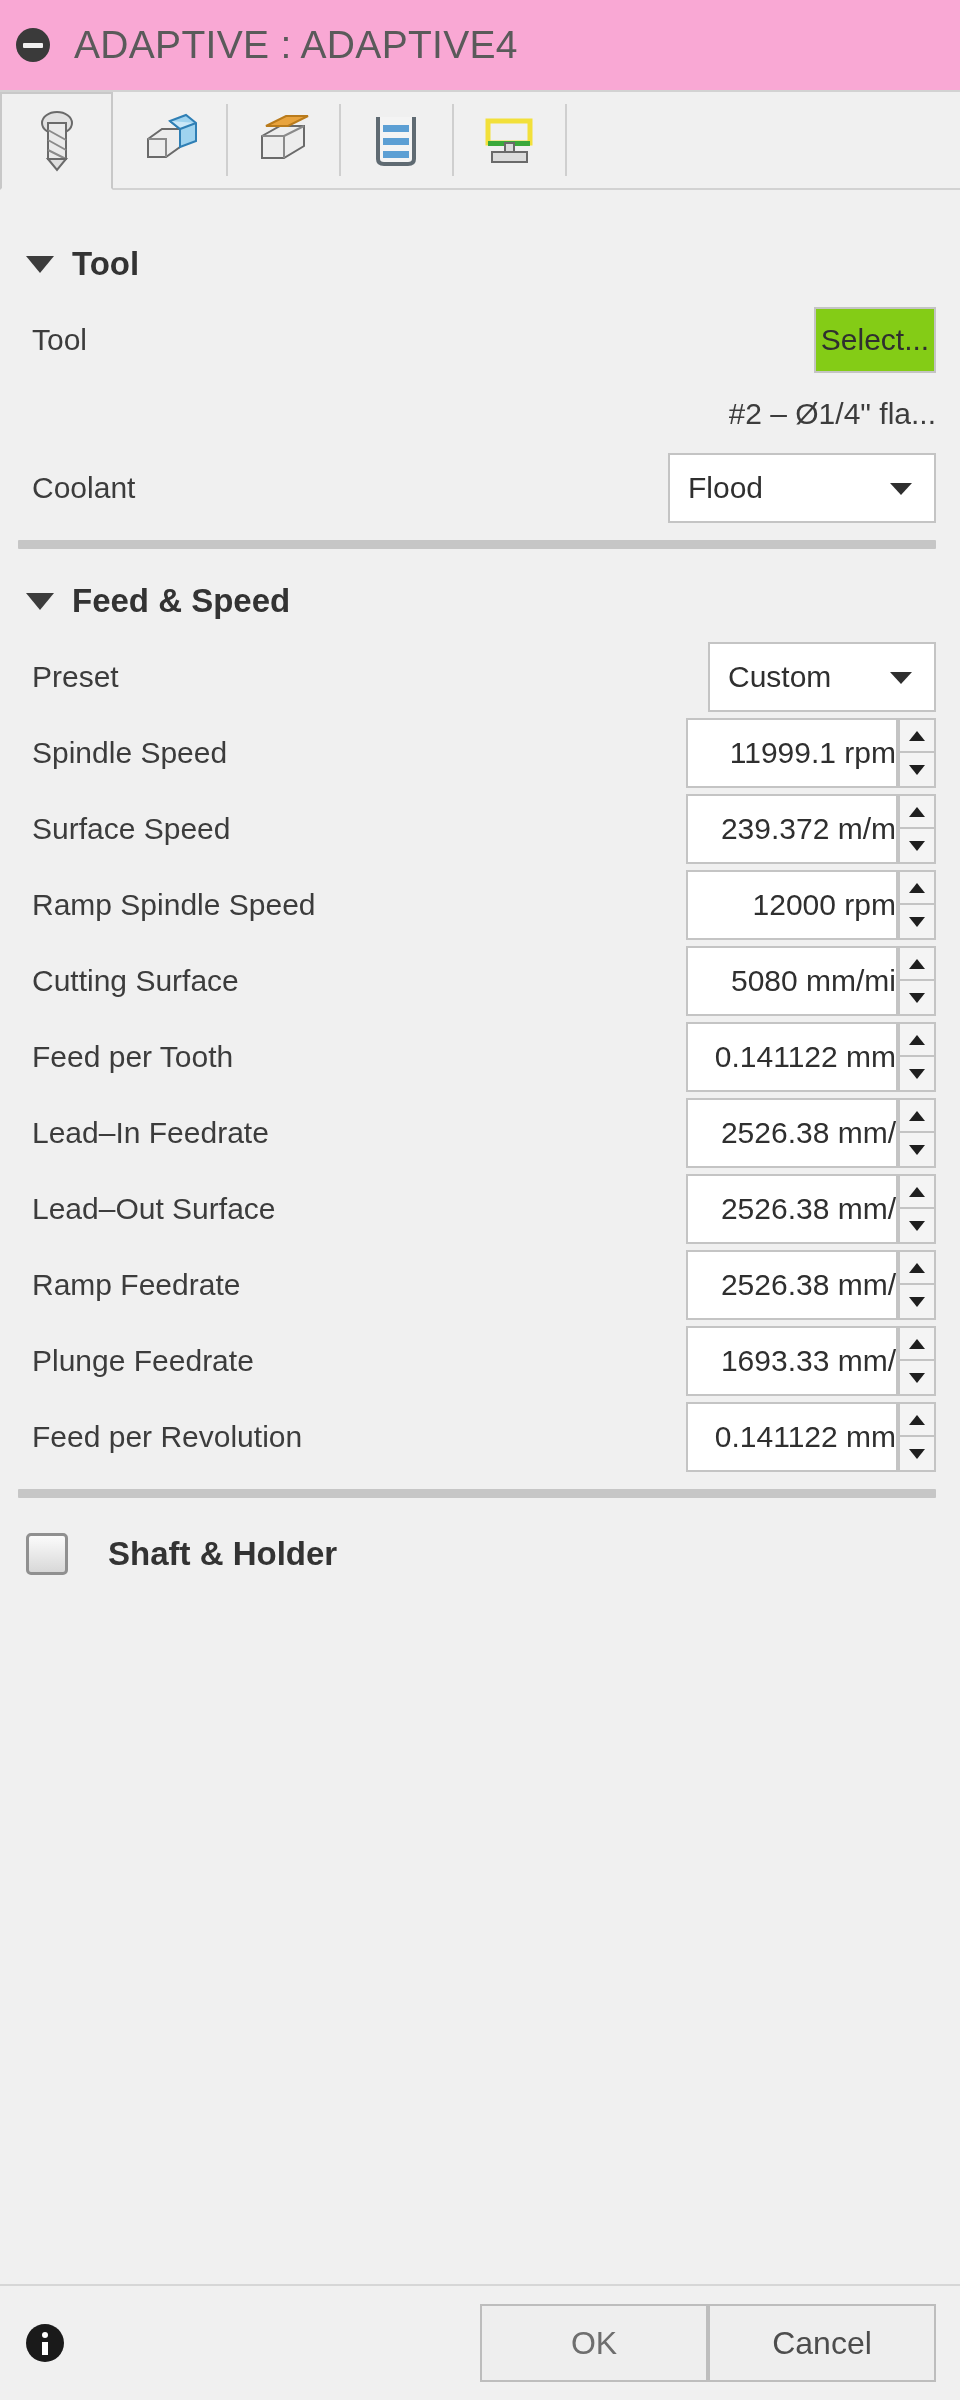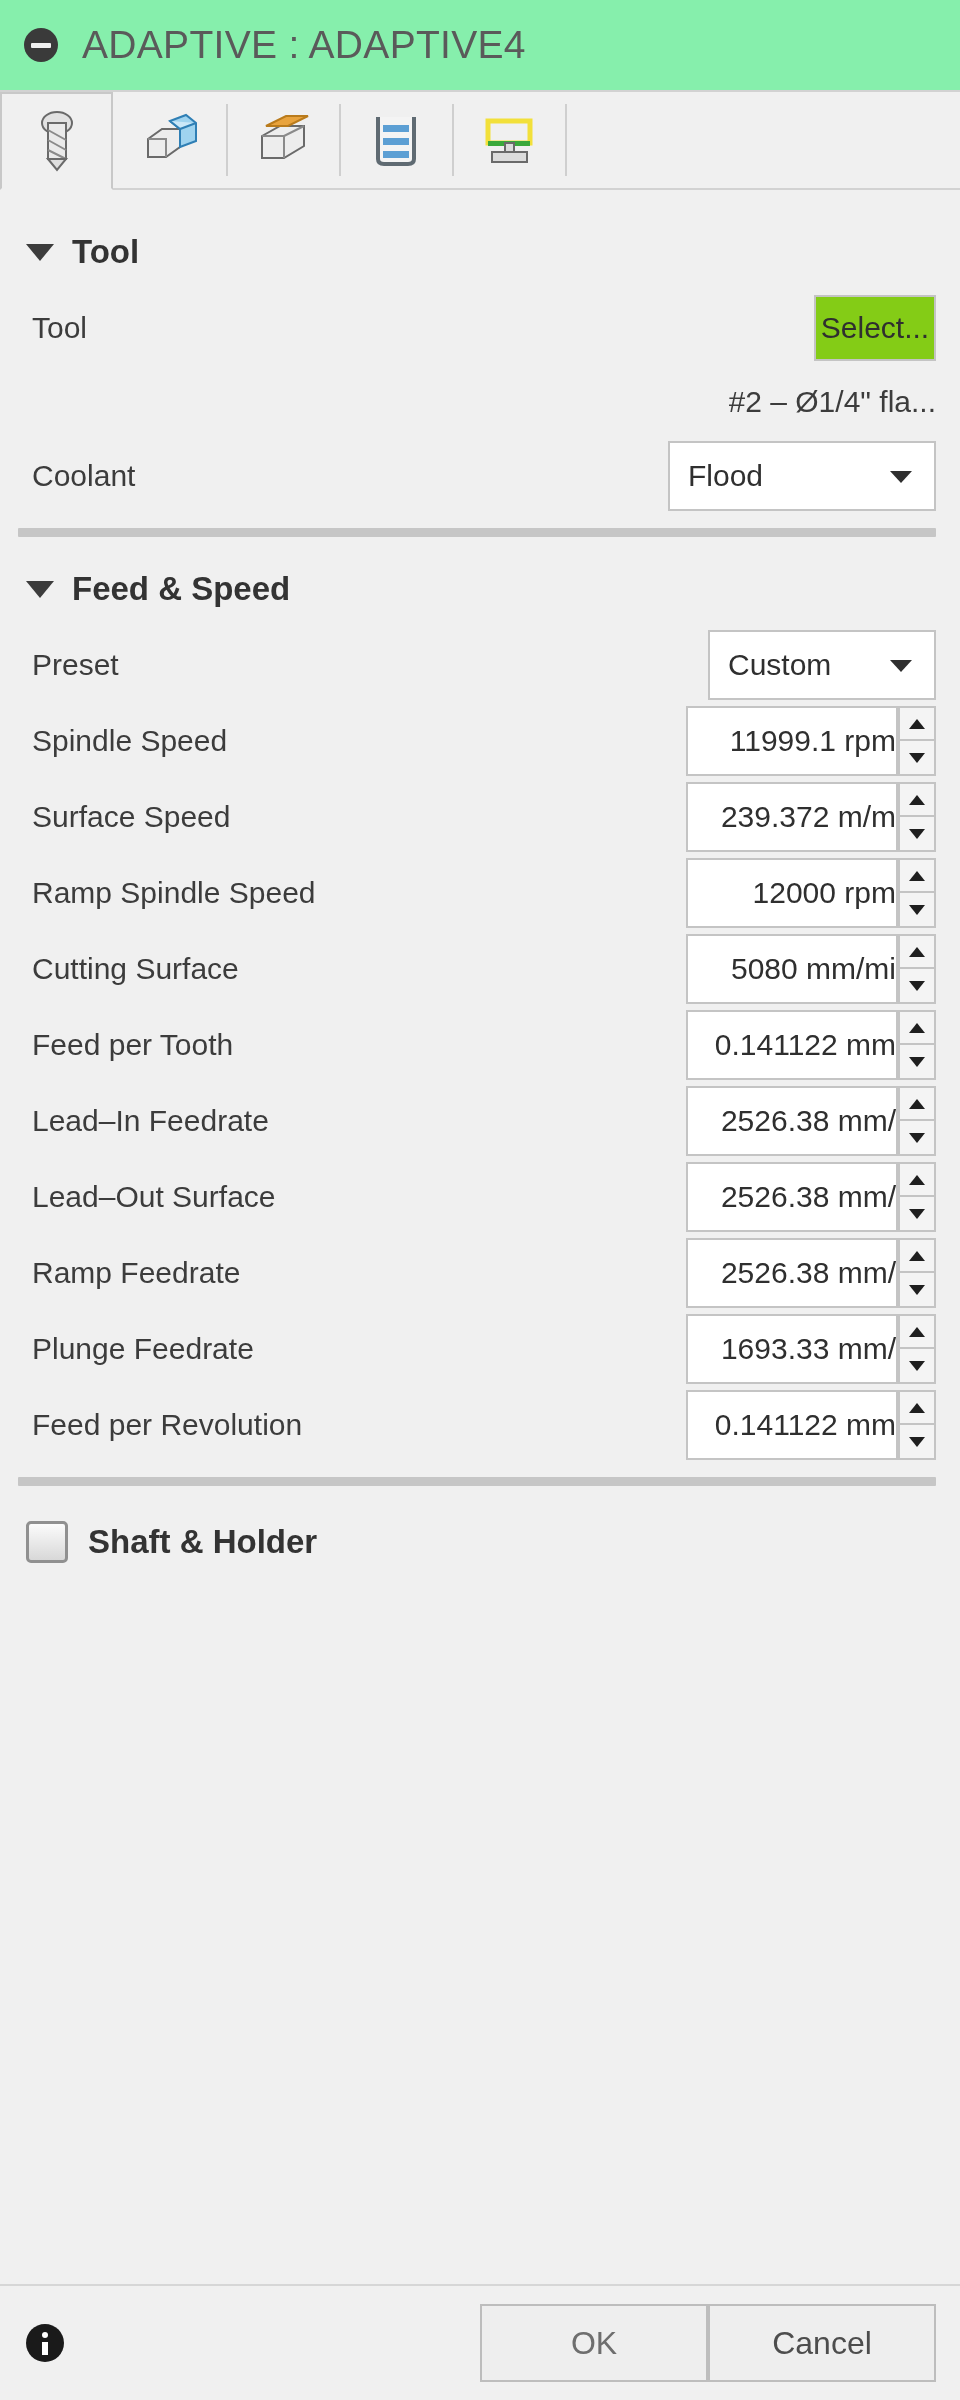--- a/index.html
+++ b/index.html
@@ -23,22 +23,22 @@
     flex-direction: column;
     box-sizing: border-box;
   }
 
   
   .titlebar {
     height: 92px;
     min-height: 92px;
     display: flex;
     align-items: center;
-    padding-left: 24px;
-    background: #86efac;
+    padding-left: 16px;
+    background: #f9a8d4;
     border-bottom: 2px solid #d2d2d2;
     box-sizing: border-box;
   }
   .title-icon {
     width: 34px;
     height: 34px;
     border-radius: 50%;
     background: #3a3a3a;
     position: relative;
     flex: 0 0 auto;
@@ -108,22 +108,23 @@
     bottom: 12px;
     width: 2px;
     background: #cfcfcf;
   }
   .tab svg { display: block; }
 
   
   .body {
     flex: 1 1 auto;
     overflow: hidden;
-    padding-top: 24px;
-    box-sizing: border-box;
+    padding-top: 16px;
+    box-sizing: border-box;
+    margin-top: 20px;
   }
 
   .group-header {
     display: flex;
     align-items: center;
     padding-left: 26px;
     height: 76px;
     box-sizing: border-box;
   }
   .tri {
@@ -275,20 +276,21 @@
     margin: 14px 24px 14px 18px;
     border-radius: 1px;
   }
 
   .check-row {
     display: flex;
     align-items: center;
     height: 84px;
     padding-left: 26px;
     box-sizing: border-box;
+    gap: 20px;
   }
   .checkbox {
     width: 42px;
     height: 42px;
     border: 3px solid #909090;
     border-radius: 5px;
     background: linear-gradient(#fbfbfb, #d8d8d8);
     box-sizing: border-box;
     margin-right: 20px;
     flex: 0 0 auto;

